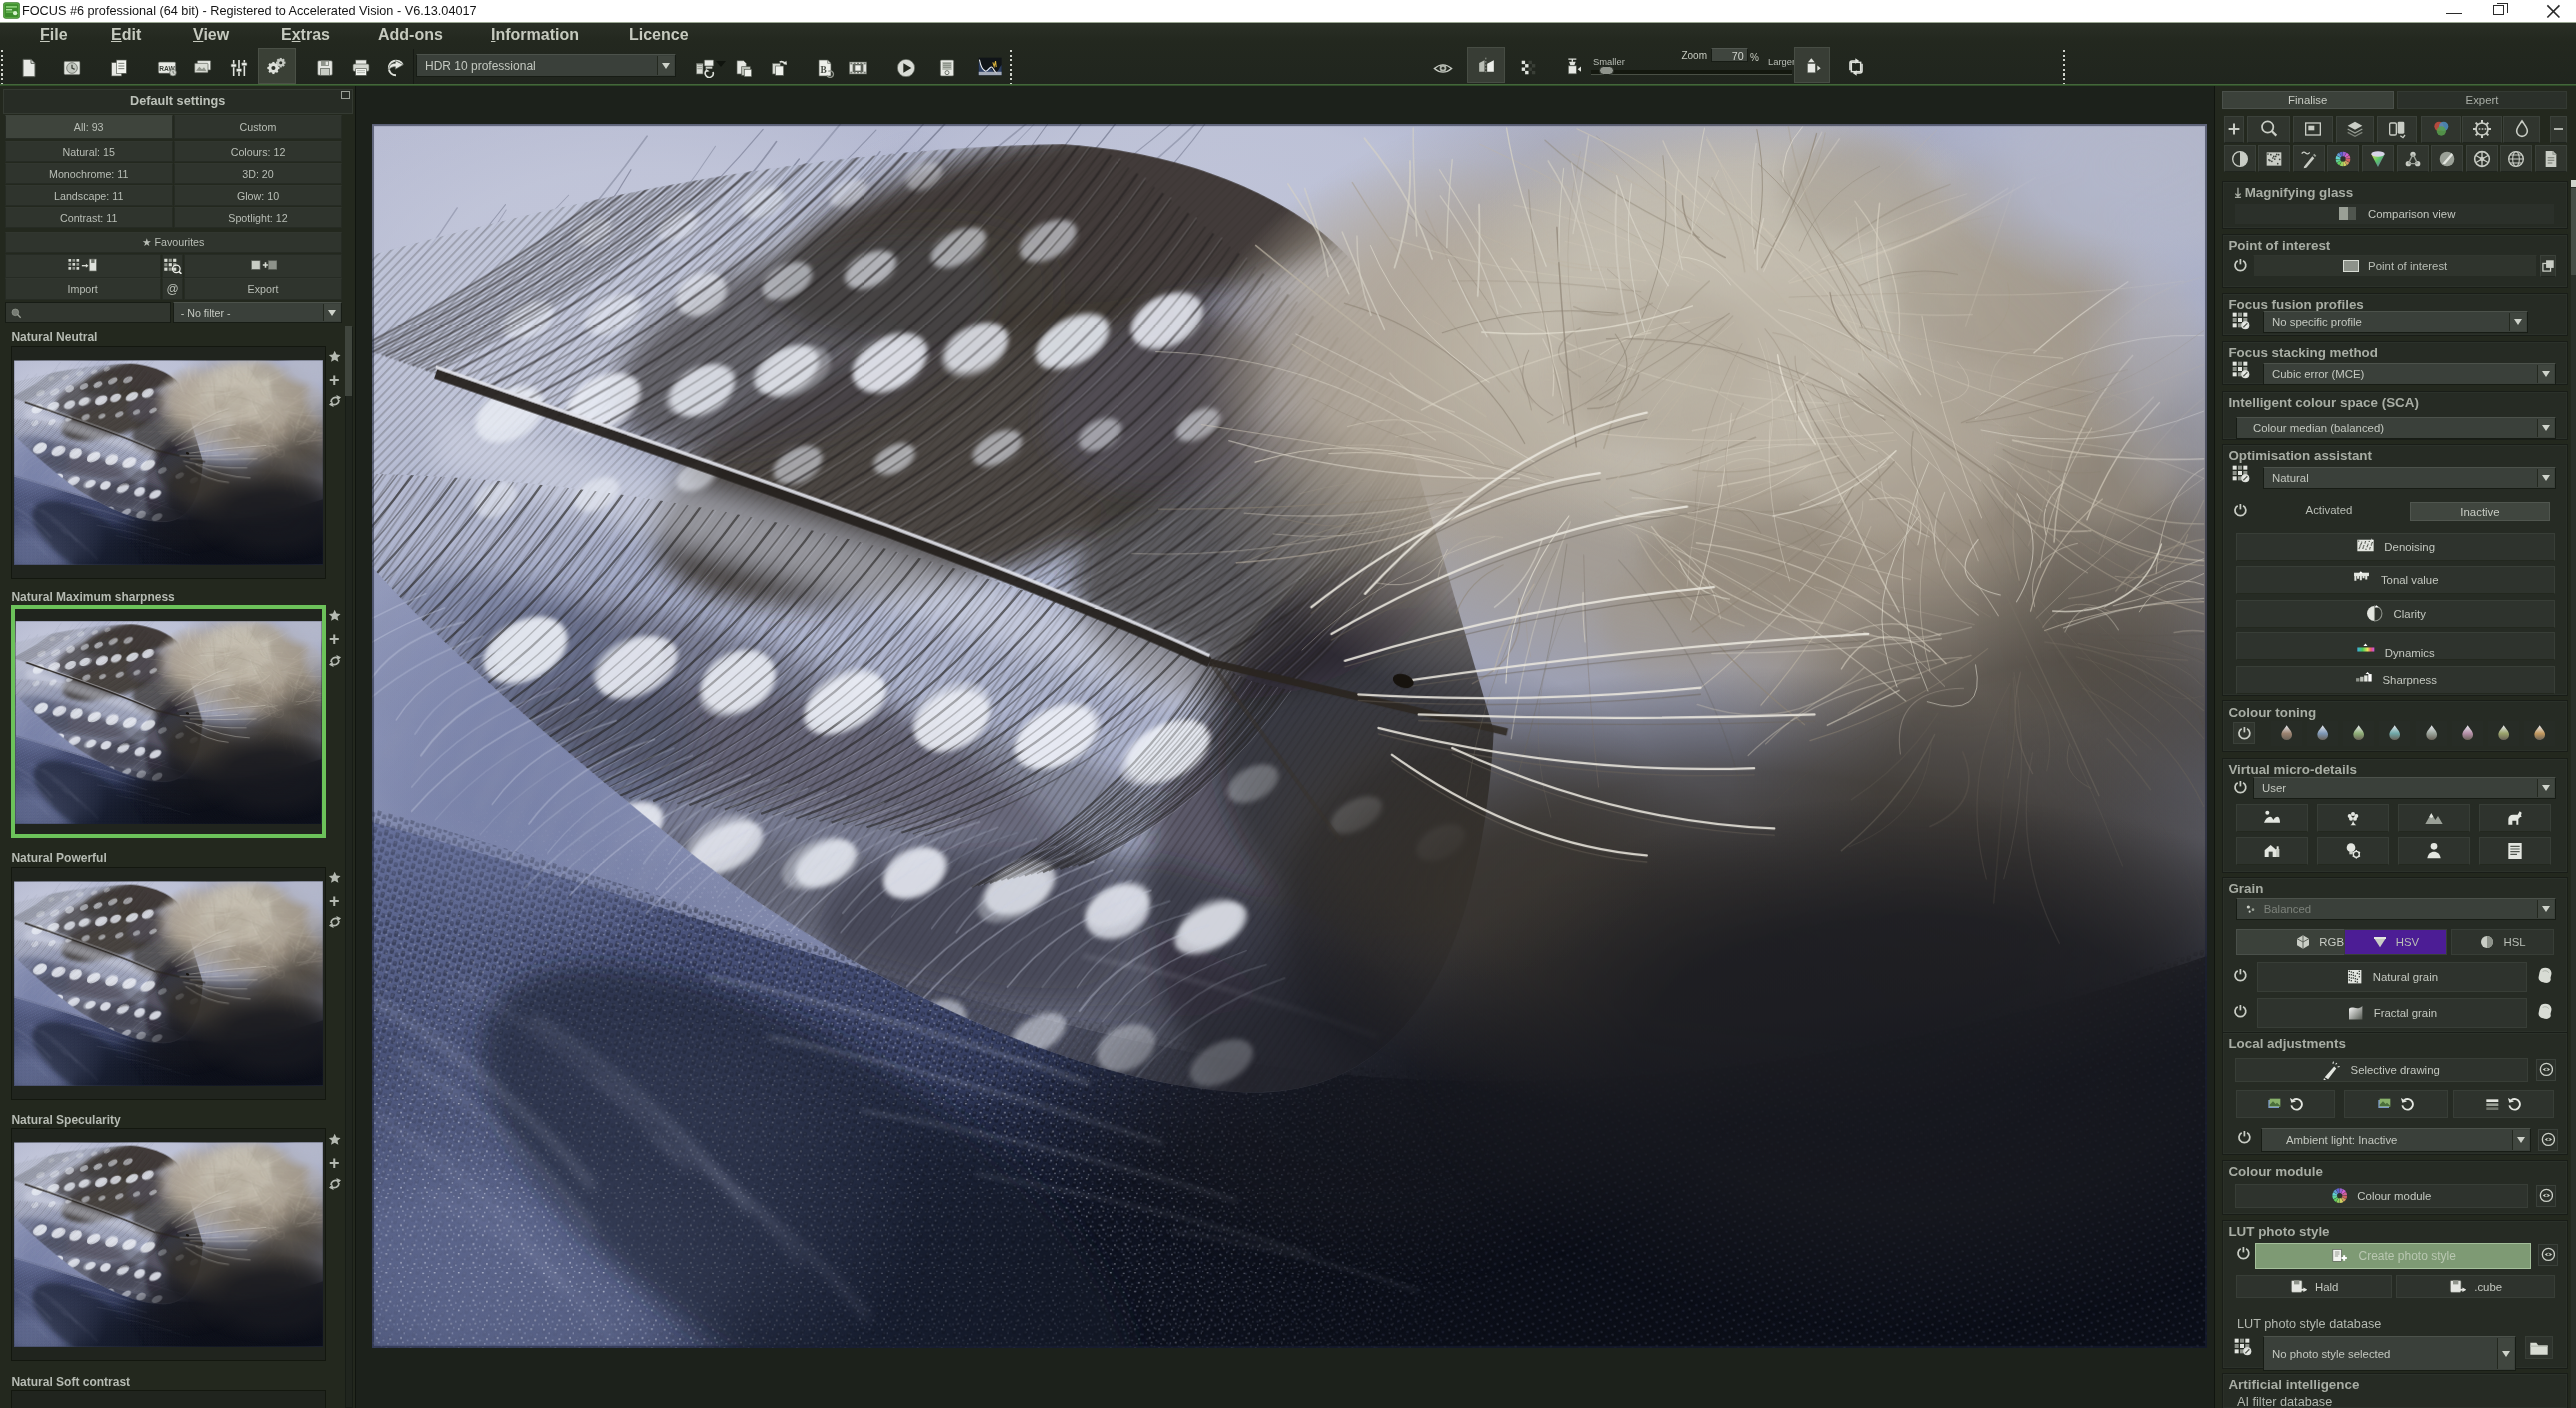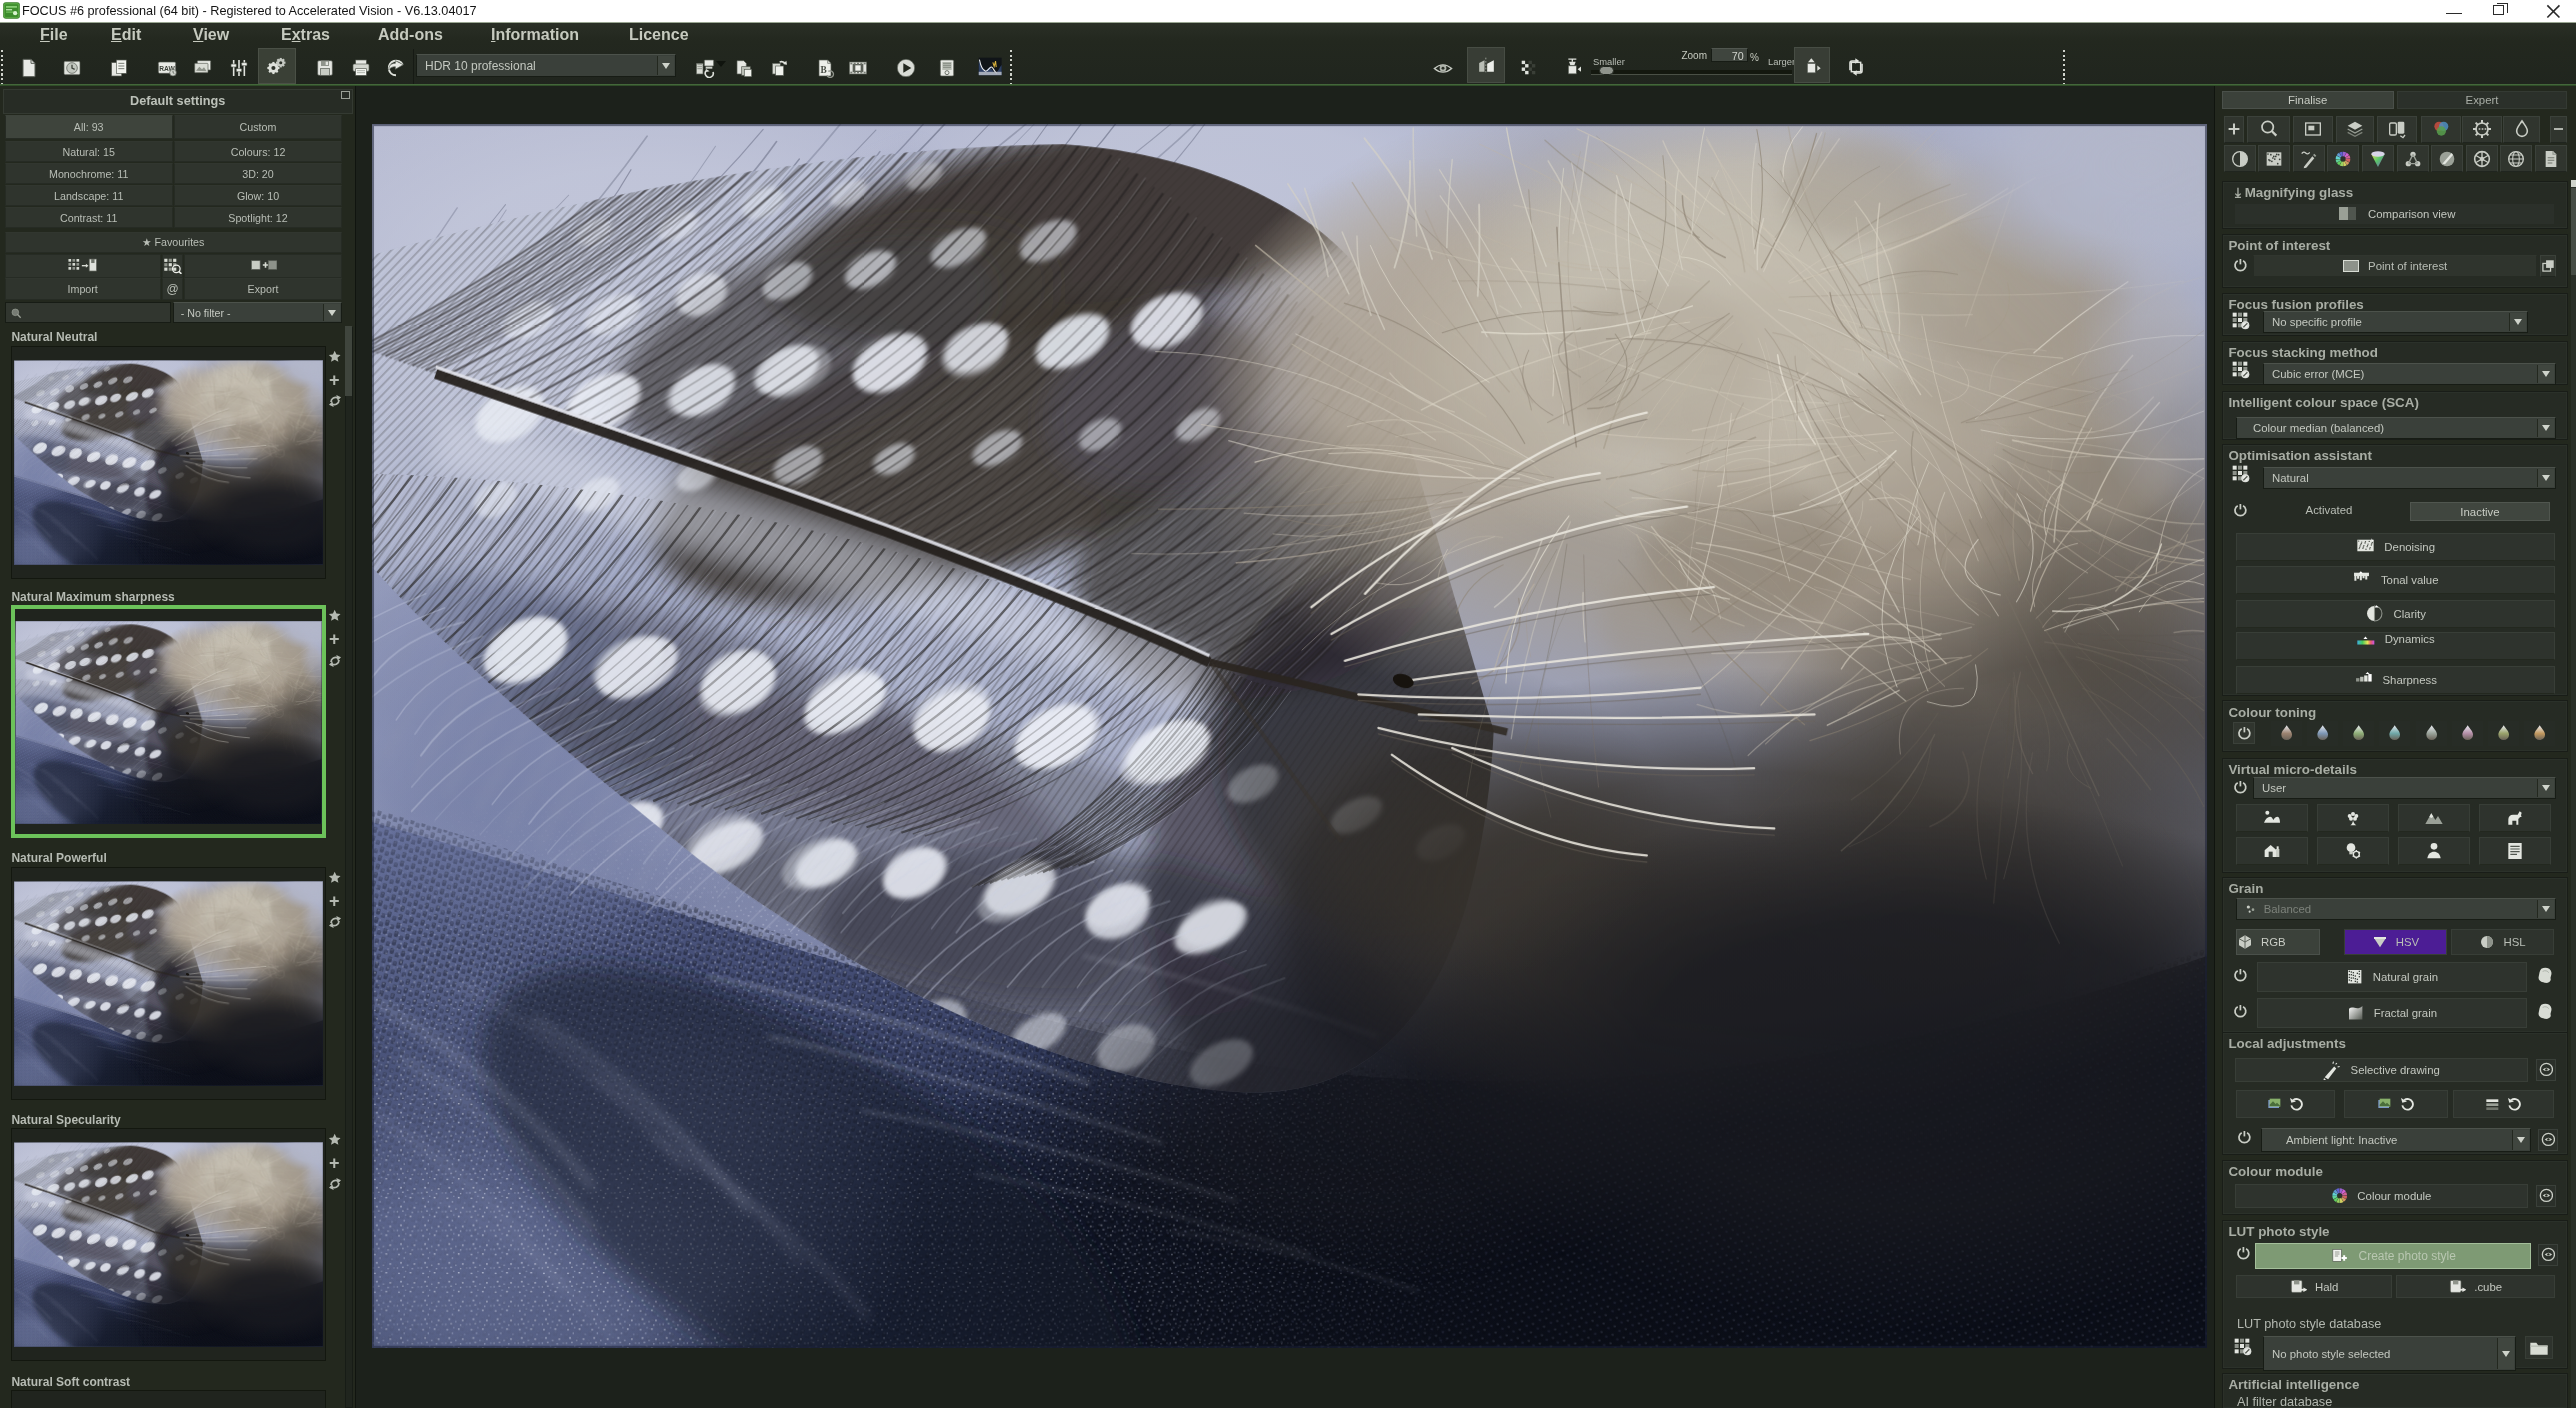--- a/index.html
+++ b/index.html
@@ -1750,21 +1750,21 @@
     <div class="abs" style="left:21px;top:480px;width:319px;height:27.5px;background:#2e332d;border:0.7px solid #383e37;border-bottom-color:#23281f;display:flex;align-items:center;justify-content:center;color:#c4c8c0;font-size:11.4px"><svg width="19" height="19" viewBox="0 0 28 28" style="margin-right:9.4px">
         <rect x="3" y="4" width="22" height="5" fill="#e3e6e0"></rect>
         <path d="M5 9v7M9 9v4M13 9v6M17 9v3M21 9v5" stroke="#e3e6e0" stroke-width="3"></path>
         <path d="M13 2l3 3h-6z" fill="#fff"></path>
       </svg>Tonal value</div>
     <div class="abs" style="left:21px;top:514px;width:319px;height:27.5px;background:#2e332d;border:0.7px solid #383e37;border-bottom-color:#23281f;display:flex;align-items:center;justify-content:center;color:#c4c8c0;font-size:11.4px"><svg width="19" height="19" viewBox="0 0 28 28" style="margin-right:9.4px">
         <path d="M14 3a11 11 0 0 0 0 22z" fill="#e3e6e0"></path>
         <path d="M14 3a11 11 0 0 1 0 22z" fill="none" stroke="#8d928a" stroke-width="1.6"></path>
         <path d="M17 2l3 3h-6z" fill="#fff"></path>
       </svg>Clarity</div>
-    <div class="abs" style="left:21px;top:546px;width:319px;height:27.5px;background:#2e332d;border:0.7px solid #383e37;border-bottom-color:#23281f;display:flex;align-items:flex-start;justify-content:center;color:#c4c8c0;font-size:11.4px"><svg width="19" height="19" viewBox="0 0 28 28" style="margin-right:9.4px">
+    <div class="abs" style="left:21px;top:546px;width:319px;height:27.5px;background:#2e332d;border:0.7px solid #383e37;border-bottom-color:#23281f;display:flex;align-items:flex-end;justify-content:center;color:#c4c8c0;font-size:11.4px"><svg width="19" height="19" viewBox="0 0 28 28" style="margin-right:9.4px">
         <defs>
           <linearGradient id="dyng" x1="0" y1="0" x2="1" y2="0">
             <stop offset="0" stop-color="#3bb0e0"></stop>
             <stop offset="0.3" stop-color="#47c85a"></stop>
             <stop offset="0.6" stop-color="#e8e457"></stop>
             <stop offset="0.8" stop-color="#e8576f"></stop>
             <stop offset="1" stop-color="#c857e8"></stop>
           </linearGradient>
         </defs>
         <rect x="2" y="11" width="25" height="6" fill="url(#dyng)"></rect>
@@ -1954,21 +1954,21 @@
     <div class="abs sectitle" style="left:13.4px;top:795px">Grain</div>
     <div class="abs drop" style="left:21px;top:812px;width:320px;height:22px;padding-left:8px;font-size:11.4px;color:#7d827b"><span style="display:inline-flex;margin-right:6.7px">
         <svg width="12" height="12" viewBox="0 0 18 18" style="">
           <circle cx="5" cy="6" r="2.4" fill="#c9cdc5"></circle>
           <circle cx="12" cy="10" r="2" fill="#9aa097"></circle>
           <circle cx="7" cy="13" r="1.6" fill="#c9cdc5"></circle>
         </svg>
       </span>Balanced<div class="droparrow">
         <div class="caret"></div>
       </div></div>
-    <div class="abs" style="left:21px;top:843px;width:84px;height:25.5px;background:#3b413a;border:0.7px solid #4a504a;display:flex;align-items:center;justify-content:flex-start;color:#c9cdc5;font-size:11.4px"><svg width="16" height="16" viewBox="0 0 24 24" style="margin-right:8px">
+    <div class="abs" style="left:21px;top:843px;width:109px;height:25.5px;background:#3b413a;border:0.7px solid #4a504a;display:flex;align-items:center;justify-content:flex-end;color:#c9cdc5;font-size:11.4px"><svg width="16" height="16" viewBox="0 0 24 24" style="margin-right:8px">
         <path d="M12 2l9 5v10l-9 5-9-5V7z" fill="#c9cdc5"></path>
         <path d="M12 2v10l9-5M12 12l-9-5M12 12v10" stroke="#555a52" stroke-width="1.4" fill="none"></path>
       </svg>RGB</div>
     <div class="abs" style="left:129px;top:843px;width:103px;height:25.5px;background:#4c1d95;border:0.7px solid #383e37;display:flex;align-items:center;justify-content:center;color:#b9beb6;font-size:11.4px"><svg width="16" height="16" viewBox="0 0 24 24" style="margin-right:8px">
         <path d="M3 6h18l-9 14z" fill="#c9cdc5"></path>
         <path d="M3 6h18" stroke="#e3e6e0" stroke-width="3"></path>
       </svg>HSV</div>
     <div class="abs" style="left:236px;top:843px;width:103px;height:25.5px;background:#2e332d;border:0.7px solid #383e37;display:flex;align-items:center;justify-content:center;color:#b9beb6;font-size:11.4px"><svg width="16" height="16" viewBox="0 0 24 24" style="margin-right:8px">
         <circle cx="12" cy="12" r="9" fill="#c9cdc5"></circle>
         <path d="M12 3a9 9 0 0 1 0 18" fill="#8d928a"></path>

